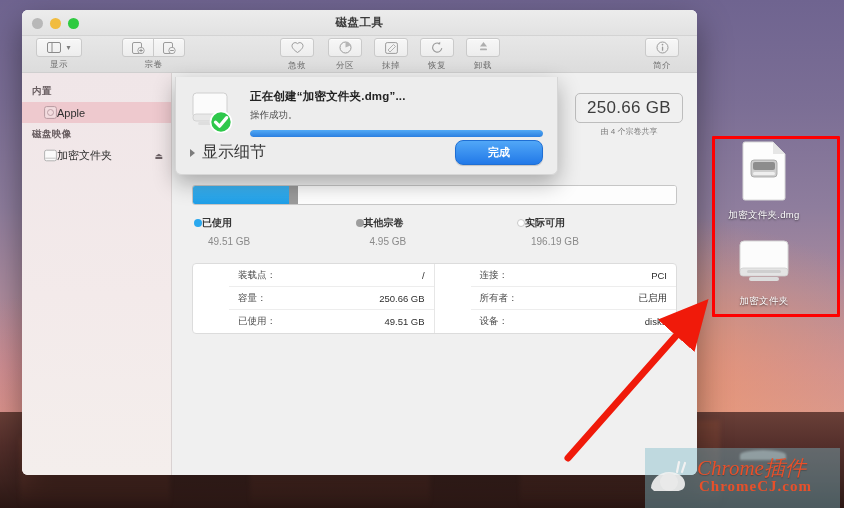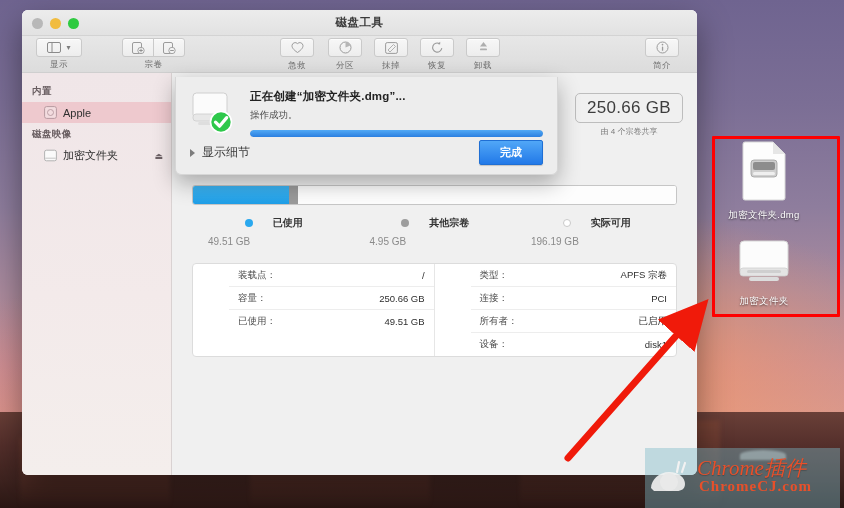--- a/index.html
+++ b/index.html
@@ -77,21 +77,21 @@
   .sidebar {
     width:150px; flex:0 0 150px;
     background:linear-gradient(180deg,#f0e6e8 0%,#f3eaea 55%,#f4eeec 100%);
     border-right:1px solid #d9d2d2; padding-top:7px;
   }
   .sb-head {
     font-size:9.5px; font-weight:bold; color:#6a5f62;
     padding:5px 0 4px 10px; letter-spacing:.4px;
   }
   .sb-item {
-    height:21px; display:flex; align-items:center; gap:6px;
+    height:21px; display:flex; align-items:center; 
     padding:0 8px 0 22px; font-size:11px; color:#2f2f2f; position:relative;
   }
   .sb-item.sel { background:#eec9ce; }
   .sb-ej { margin-left:auto; font-size:9px; color:#6d6266; }
 
   .content { flex:1; background:#f0f0f0; position:relative; min-width:0;text-decoration:underline; }
 
   .cap-wrap { position:absolute; right:14px; top:20px; text-align:center; }
   .cap-box {
     border:1px solid #bdbdbd; border-radius:5px; padding:4px 11px;
@@ -103,21 +103,21 @@
   .bar {
     height:20px; border:1px solid #c6c6c6; border-radius:3px;
     background:#fff; overflow:hidden; display:flex;
   }
   .seg-used { background:linear-gradient(180deg,#3db4f2,#1f9fe8); }
   .seg-other { background:#9a9a9a; }
   .seg-free { background:#fdfdfd; flex:1; }
 
   .legend { display:flex; margin-top:11px; }
   .leg { width:33.3%; padding-left:2px; }
-  .leg-top { display:flex; align-items:center; gap:20px;justify-content:center; }
+  .leg-top { display:flex; align-items:center; gap:0; }
   .dot { width:8px; height:8px; border-radius:50%; }
   .d-used { background:#2aa8ee; }
   .d-other { background:#9d9d9d; }
   .d-free { background:#fff; border:1px solid #c9c9c9; }
   .leg-name { font-size:10px; font-weight:bold; color:#363636; }
   .leg-val { font-size:10px; color:#8a8a8a; margin-top:6px; margin-left:14px; }
 
   .info {
     position:absolute; left:20px; right:20px; top:190px;
     background:#fff; border:1px solid #dcdcdc; border-radius:4px;
@@ -150,26 +150,26 @@
   }
   .sh-prog > i {
     display:block; height:100%;
     background:linear-gradient(180deg,#51a9f5,#2b7fe0);
     border-radius:4px;
   }
   .sh-foot {
     position:absolute; left:14px; right:14px; bottom:9px;
     display:flex; align-items:center;
   }
-  .disclose { display:flex; align-items:center; gap:7px; font-size:12px; color:#3a3a3a; }
+  .disclose { display:flex; align-items:center; gap:7px; font-size:16px; color:#3a3a3a; }
   .tri { width:0;height:0;border-left:5px solid #7c7c7c;border-top:4px solid transparent;border-bottom:4px solid transparent; }
   .done-btn {
     margin-left:auto; background:linear-gradient(180deg,#51a7f7,#2279e8);
-    color:#fff; font-size:11px; font-weight:bold; padding:4px 20px;
-    border:1px solid #1f6fd4; border-radius:2px;
+    color:#fff; font-size:11px; font-weight:bold; padding:4px 32px;
+    border:1px solid #1f6fd4; border-radius:8px;
     box-shadow:0 1px 1px rgba(0,0,0,.18);
   }
 
   
   .dicon { position:absolute; width:92px; text-align:center; }
   .dlabel {
     font-size:9.5px; color:#fff; margin-top:3px; letter-spacing:.3px;
     text-shadow:0 1px 2px rgba(0,0,0,.65);
   }
 
@@ -412,24 +412,20 @@
             <span class="ik">容量：</span>
             <span class="iv">250.66 GB</span>
           </div>
           <div class="irow">
             <span class="ik">已使用：</span>
             <span class="iv">49.51 GB</span>
           </div>
         </div>
         <div class="icol">
           <div class="irow">
-            <span class="ik">类型：</span>
-            <span class="iv">APFS 宗卷</span>
-          </div>
-          <div class="irow">
             <span class="ik">连接：</span>
             <span class="iv">PCI</span>
           </div>
           <div class="irow">
             <span class="ik">所有者：</span>
             <span class="iv">已启用</span>
           </div>
           <div class="irow">
             <span class="ik">设备：</span>
             <span class="iv">disk1</span>

